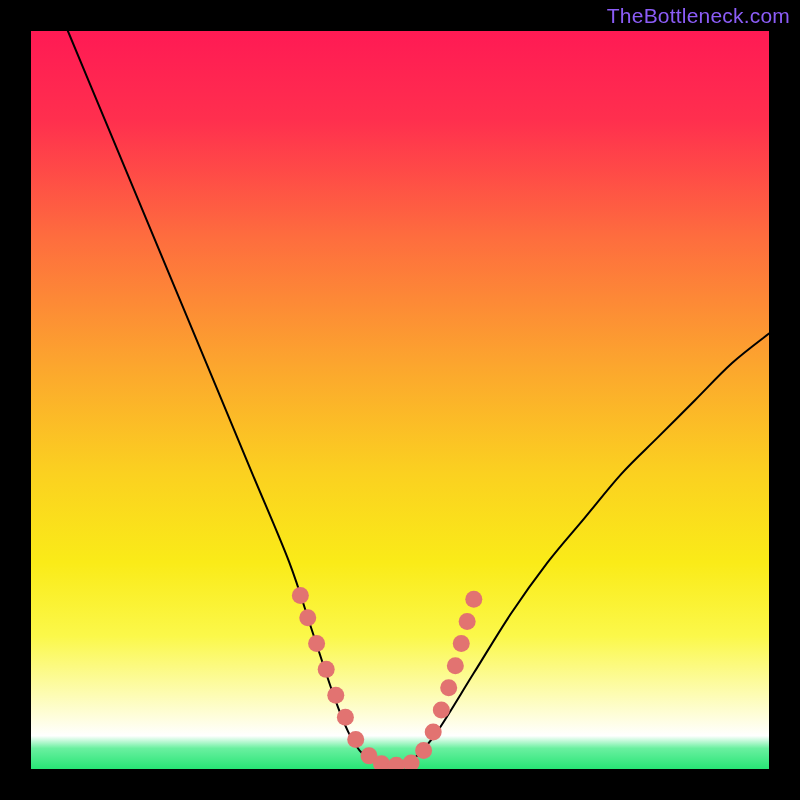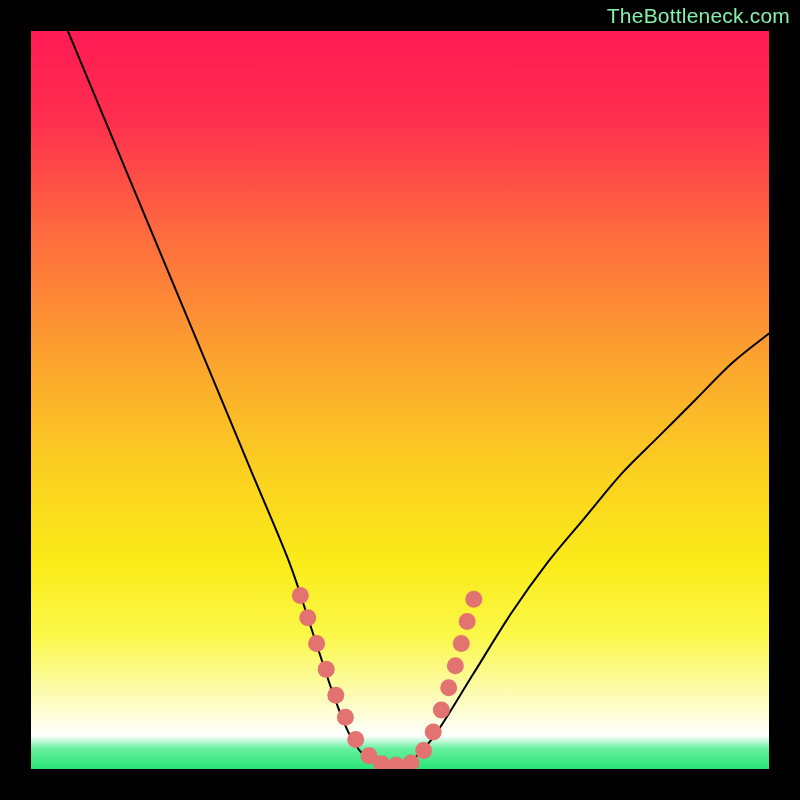--- a/index.html
+++ b/index.html
@@ -28,21 +28,21 @@
     overflow: hidden;
   }
   .gradient-bg {
     position: absolute;
     inset: 0;
   }
   .watermark {
     position: absolute;
     top: 4px;
     right: 10px;
-    color: #86efac;
+    color: #8b5cf6;
     font-size: 21px;
     font-weight: 400;
     letter-spacing: 0.2px;
   }
   svg.curve {
     position: absolute;
     inset: 0;
   }
 </style>
 </head>

